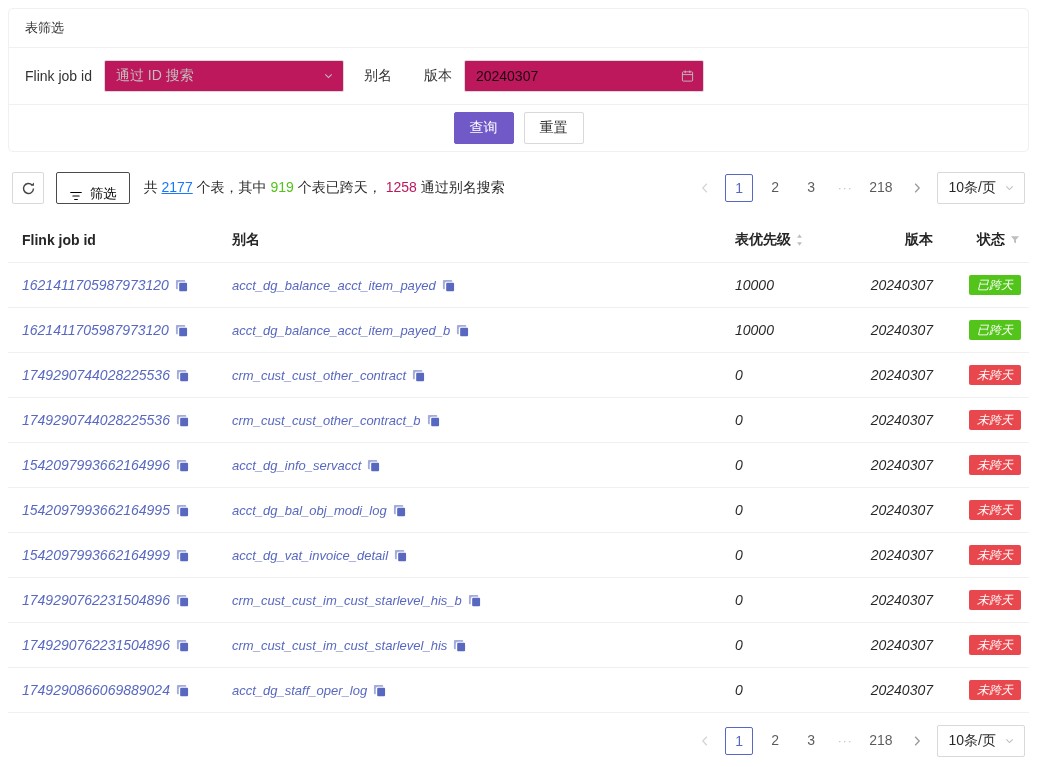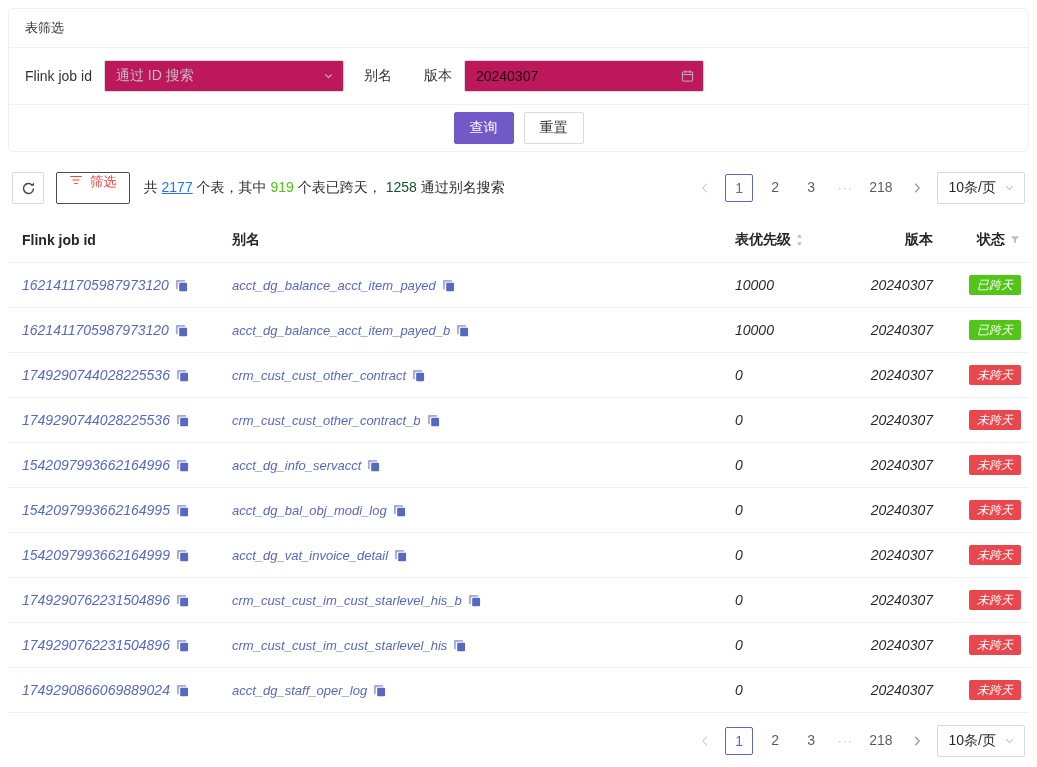--- a/index.html
+++ b/index.html
@@ -23,25 +23,25 @@
   .actions-row{display:flex; justify-content:center; align-items:center; gap:10px; padding:7px 16px;}
   .btn{height:32px; padding:0 15px; border-radius:2px; font-size:14px; cursor:pointer;
     display:inline-flex; align-items:center; justify-content:center; border:1px solid #d9d9d9; background:#fff; color:#333;}
   .btn-primary{background:var(--accent); border-color:var(--accent); color:#fff;}
 
   
   .toolbar{display:flex; align-items:center; margin:20px 12px 0; }
   .icon-btn{width:32px; height:32px; border:1px solid #d9d9d9; border-radius:2px; background:#fff;
     display:flex; align-items:center; justify-content:center; color:#444; cursor:pointer;}
   .filter-btn{height:32px; margin-left:12px; padding:0 12px; border:1px solid #4b4b4b; border-radius:2px;
-    background:#fff; color:#ef4444; display:flex; align-items:flex-start; gap:7px; cursor:pointer;}
+    background:#fff; color:#000000; display:flex; align-items:flex-end; gap:7px; cursor:pointer;}
   .summary{margin-left:14px; color:rgba(0,0,0,.85); white-space:nowrap;}
   .num-total{color:var(--total);text-decoration:underline;}
   .num-crossed{color:var(--success);}
-  .num-uncrossed{color:#14532d;}
+  .num-uncrossed{color:#be185d;}
 
   
   .pagination{display:flex; align-items:center; gap:8px; margin-left:auto;}
   .pagination.bottom{margin:12px 12px 0 auto; justify-content:flex-end;}
   .page-arrow{min-width:24px; height:28px; display:flex; align-items:center; justify-content:center; cursor:pointer; color:#999;}
   .page-arrow.disabled{color:#d4d4d4; cursor:default;}
   .page-item{min-width:28px; height:28px; line-height:26px; text-align:center; border-radius:2px;
     color:rgba(0,0,0,.65); cursor:pointer; padding:0 4px;}
   .page-item.active{border:1px solid var(--link); color:var(--link); background:#fff;}
   .page-ellipsis{min-width:24px; text-align:center; color:#c0c0c0; letter-spacing:1px; cursor:pointer; font-size:12px;}

